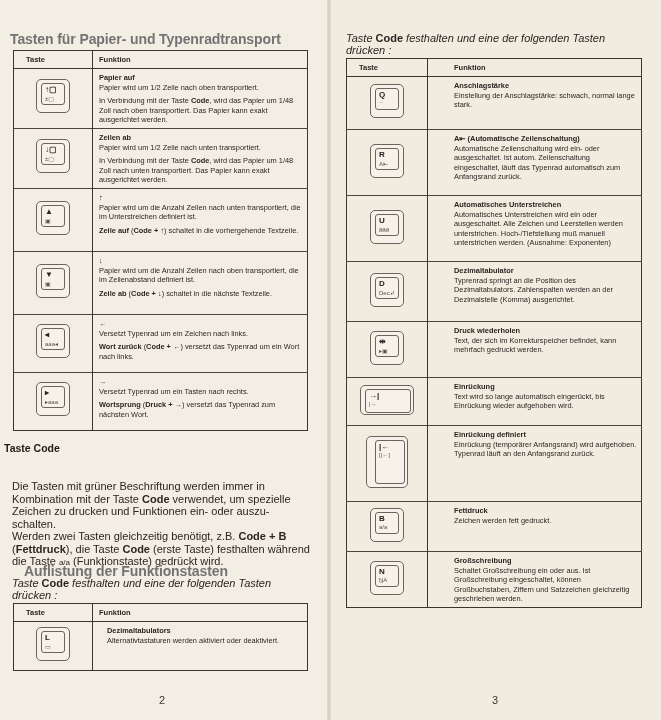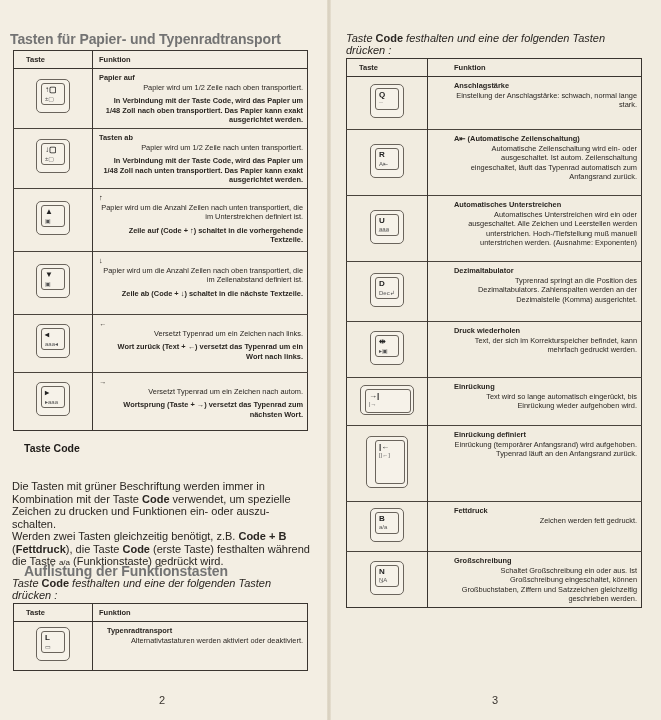--- a/index.html
+++ b/index.html
@@ -11,22 +11,22 @@
   h1{position:absolute;margin:0;font-size:14px;font-weight:bold;color:#737373;letter-spacing:-0.1px;}
   .sub{position:absolute;margin:0;font-size:11px;line-height:12px;font-style:italic;color:#2a2622;}
   .sub b{font-style:normal;}
   table.kt{position:absolute;border-collapse:collapse;border:1.5px solid #3a3530;}
   table.kt th{font-size:7.5px;font-weight:bold;text-align:left;padding:3px 6px;border-bottom:1.5px solid #3a3530;height:11px;}
   table.kt th.k{border-right:1px solid #3a3530;padding-left:12px;}
   table.kt td{border-top:1px solid #4a443d;vertical-align:top;padding:0;}
   table.kt td.k{border-right:1px solid #3a3530;text-align:center;vertical-align:middle;}
   .fn{font-size:7.4px;line-height:9.6px;color:#2a2622;padding:4px 4px 3px 6px;}
   .fn .t{font-weight:bold;}
-  .fn p{margin:0;text-align:right;}
-  .fn p.sp{margin-top:4px;font-weight:bold;}
+  .fn p{margin:0;}
+  .fn p.sp{margin-top:4px;}
   .key{display:inline-block;width:32px;height:32px;border:1px solid #6a645c;border-radius:5px;position:relative;background:#f6f2e9;}
   .key .inner{position:absolute;left:4px;top:3px;width:22px;height:20px;border:1px solid #6a645c;border-radius:3px;}
   .key .top{position:absolute;left:3px;top:1px;font-size:8px;font-weight:bold;color:#222;}
   .key .bot{position:absolute;left:3px;top:11px;font-size:6px;color:#555;}
   .key.wide{width:52px;height:28px;}
   .key.wide .inner{width:44px;height:22px;}
   .key.tall{width:40px;height:50px;}
   .key.tall .inner{left:8px;width:28px;height:42px;}
   .sect{position:absolute;margin:0;}
   .code-title{font-size:10.5px;font-weight:bold;color:#1e1b18;}
@@ -69,21 +69,21 @@
       <tr style="height: 57px;">
         <td class="k">
         <span class="key ">
           <span class="inner">
               <span class="top">↓▢</span>
               <span class="bot">±▢</span>
             </span>
         </span></td>
        <td>
           <div class="fn" style="padding-left:6px">
-         <div class="t">Tasten ab</div>
+         <div class="t">Zeilen ab</div>
             <p>Papier wird um 1/2 Zeile nach unten transportiert.</p>
             <p class="sp">In Verbindung mit der Taste <b>Code</b>, wird das Papier um 1/48 Zoll nach unten transportiert. Das Papier kann exakt ausgerichtet werden.</p>
           </div>
         </td>
       </tr>
       <tr style="height: 63px;">
         <td class="k">
         <span class="key ">
           <span class="inner">
               <span class="top">▲</span>
@@ -119,44 +119,44 @@
         <span class="key ">
           <span class="inner">
               <span class="top">◂</span>
               <span class="bot">aaa◂</span>
             </span>
         </span></td>
        <td>
           <div class="fn" style="padding-left:6px">
          <div class="t">←</div>
             <p>Versetzt Typenrad um ein Zeichen nach links.</p>
-            <p class="sp"><b>Wort zurück</b> (<b>Text + ←</b>) versetzt das Typenrad um ein Wort nach links.</p>
+            <p class="sp"><b>Wort zurück</b> (<b>Code + ←</b>) versetzt das Typenrad um ein Wort nach links.</p>
           </div>
         </td>
       </tr>
       <tr style="height: 58px;">
         <td class="k">
         <span class="key ">
           <span class="inner">
               <span class="top">▸</span>
               <span class="bot">▸aaa</span>
             </span>
         </span></td>
        <td>
           <div class="fn" style="padding-left:6px">
          <div class="t">→</div>
-            <p>Versetzt Typenrad um ein Zeichen nach autom.</p>
-            <p class="sp"><b>Wortsprung</b> (<b>Taste + →</b>) versetzt das Typenrad zum nächsten Wort.</p>
+            <p>Versetzt Typenrad um ein Tasten nach rechts.</p>
+            <p class="sp"><b>Wortsprung</b> (<b>Druck + →</b>) versetzt das Typenrad zum nächsten Wort.</p>
           </div>
         </td>
       </tr>
     </tbody>
 </table>
 
-<div class="sect code-title" style="left:24px;top:442px;">Taste Code</div>
+<div class="sect code-title" style="left:4px;top:442px;">Taste Code</div>
 <div class="sect code-body" style="left:12px;top:480px;width:300px;">
   Die Tasten mit grüner Beschriftung werden immer in Kombination mit der Taste <b>Code</b> verwendet, um spezielle Zeichen zu drucken und Funktionen ein- oder auszu-schalten.<br>Werden zwei Tasten gleichzeitig benötigt, z.B. <b>Code + B</b> (<b>Fettdruck</b>), die Taste <b>Code</b> (erste Taste) festhalten während die Taste <span style="font-size:8px">a/a</span> (Funktionstaste) gedrückt wird.
 </div>
 
 <h1 style="left:24px;top:563px;">Auflistung der Funktionstasten</h1>
 <div class="sub" style="left:12px;top:577px;width:300px;"><span>Taste </span><b>Code</b><span> festhalten und eine der folgenden Tasten drücken :</span></div>
 
 <table class="kt" style="left:13px;top:603px;width:295px;">
   <thead>
       <tr>
@@ -168,21 +168,21 @@
       <tr style="height: 49px;">
         <td class="k">
         <span class="key ">
           <span class="inner">
               <span class="top">L</span>
               <span class="bot">▭</span>
             </span>
         </span></td>
        <td>
           <div class="fn" style="padding-left:14px">
-         <div class="t">Typenradtransport</div>
+         <div class="t">Dezimaltabulators</div>
             <p>Alternativtastaturen werden aktiviert oder deaktiviert.</p>
           </div>
         </td>
       </tr>
     </tbody>
 </table>
 
 <div class="pnum" style="left:159px;top:694px;">2</div>
 
 <div class="sub" style="left:346px;top:32px;width:290px;"><span>Taste </span><b>Code</b><span> festhalten und eine der folgenden Tasten drücken :</span></div>

